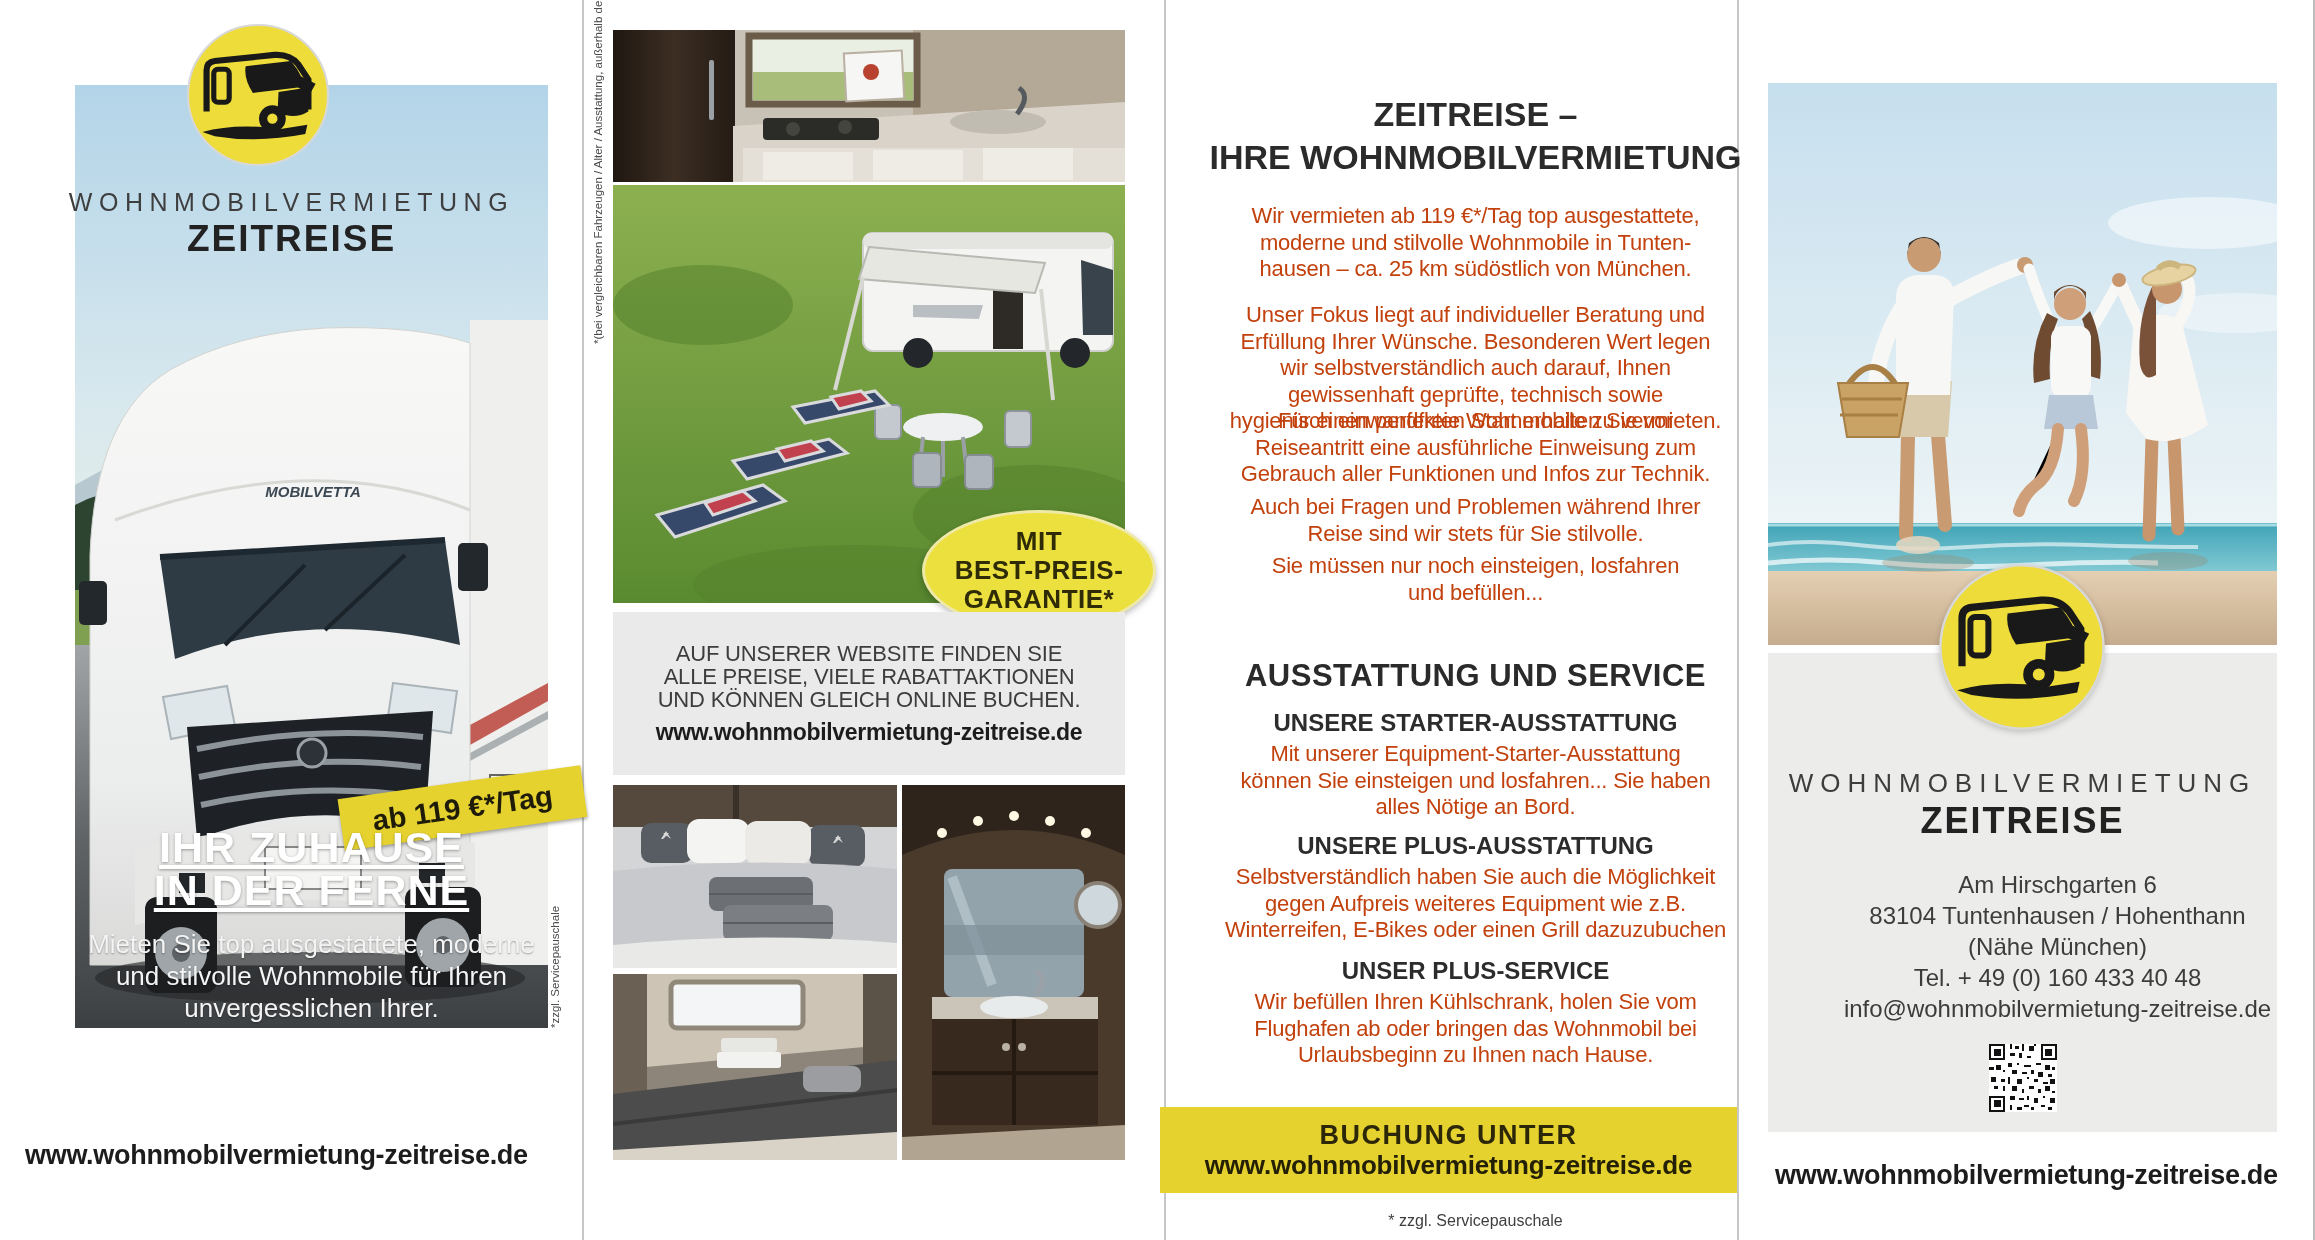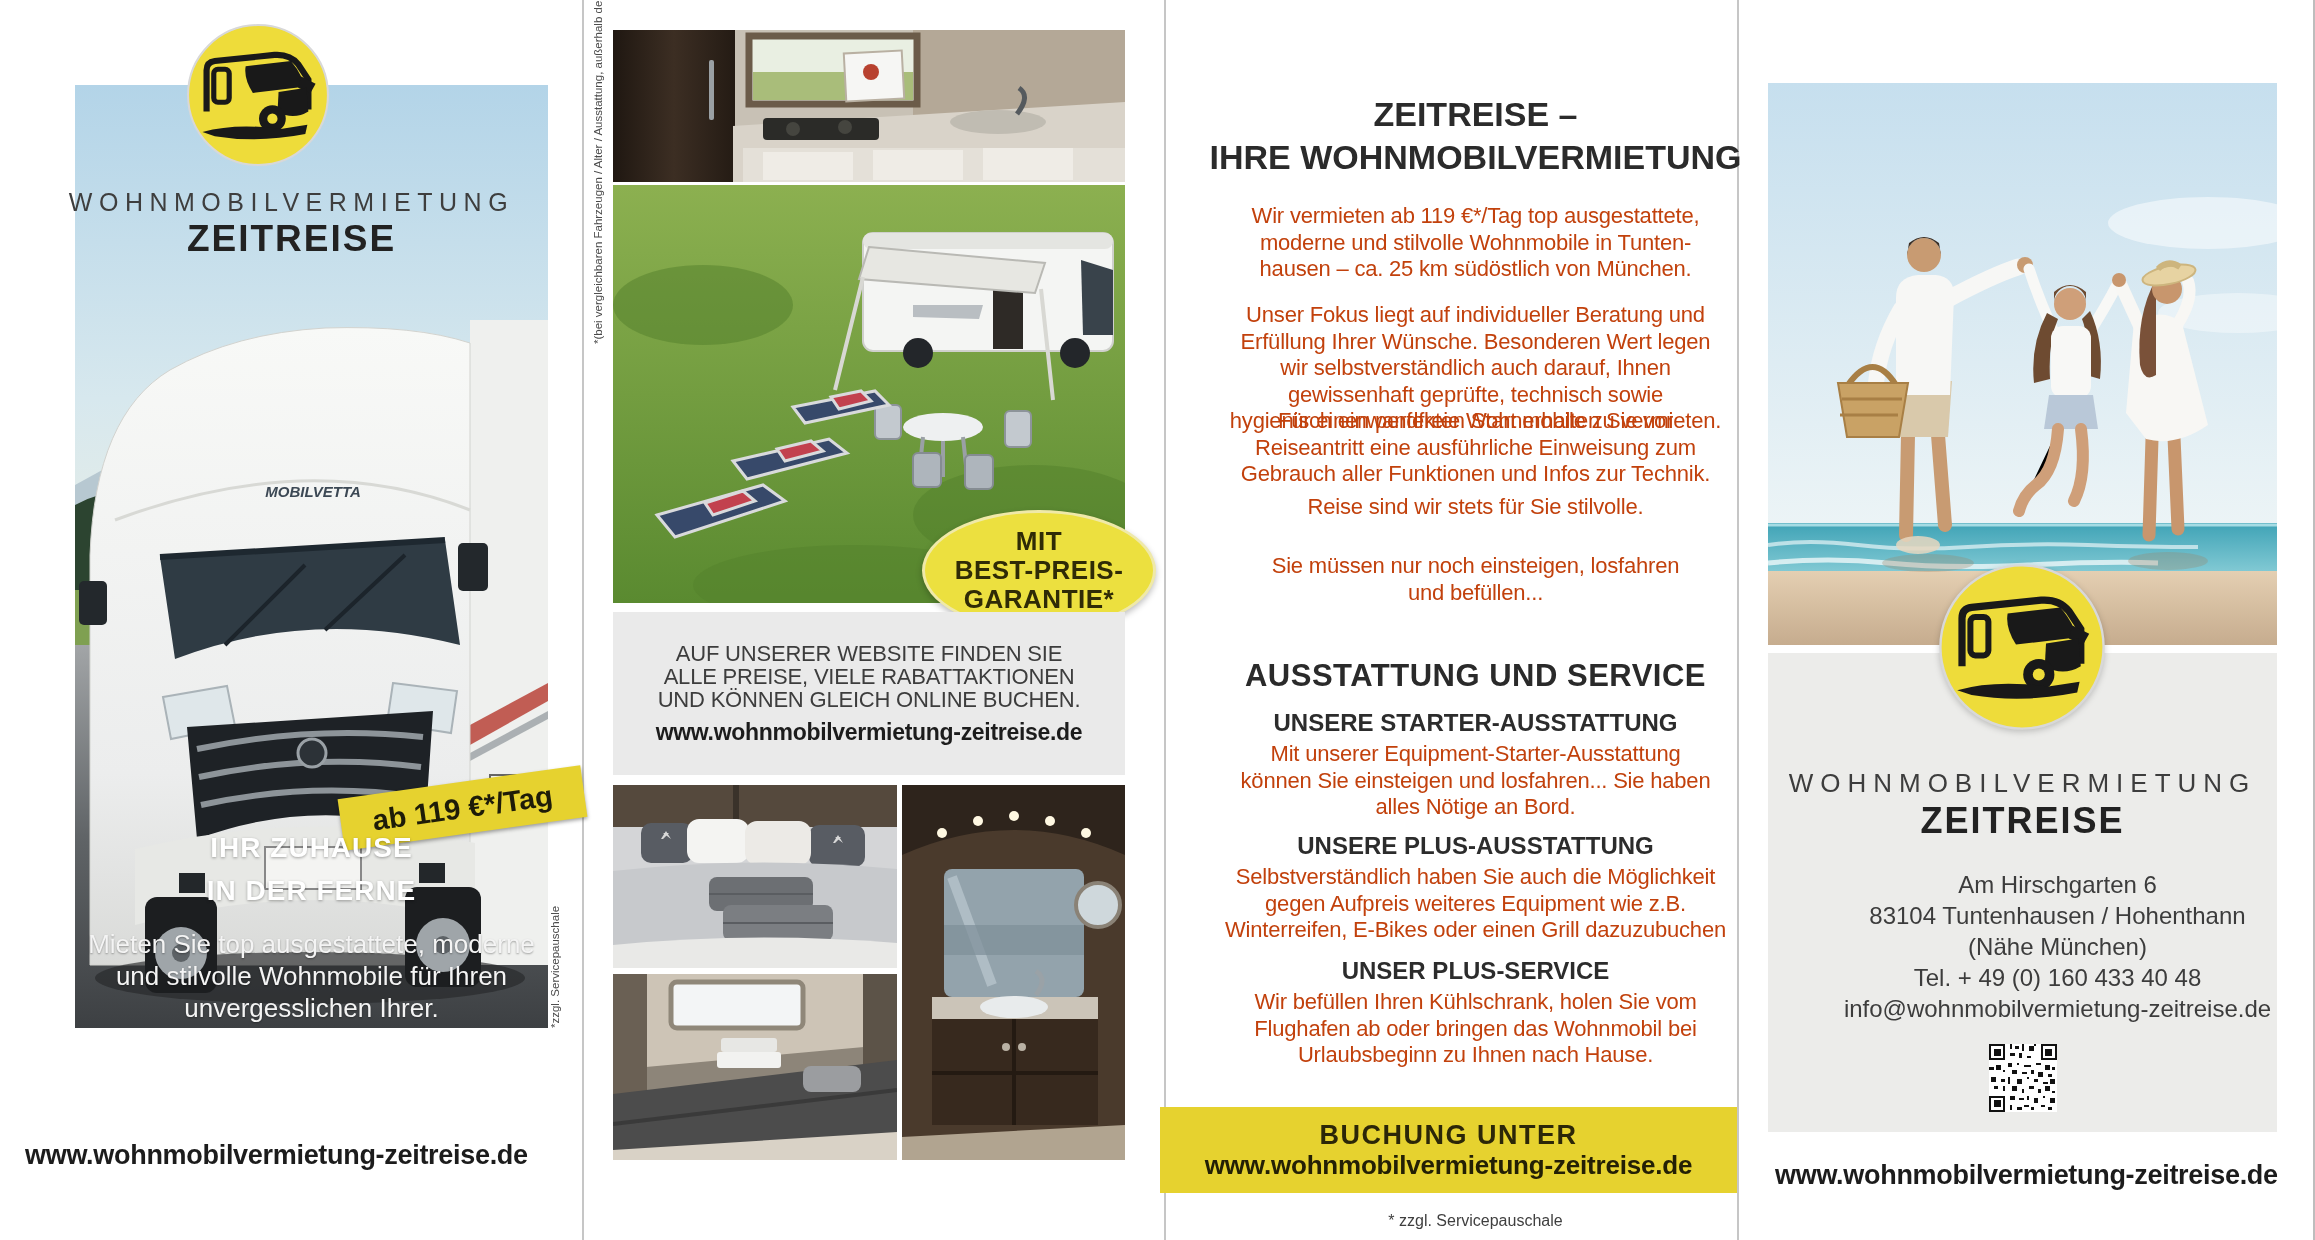--- a/index.html
+++ b/index.html
@@ -18,21 +18,21 @@
   .p1-photo{left:75px;top:85px;width:473px;height:943px;overflow:hidden;}
   .p1-logo{left:186px;top:23px;width:144px;height:144px;}
   .brandtop{letter-spacing:6.5px;font-size:25px;color:#3e3e3e;}
   .brandmain{letter-spacing:2px;font-size:37px;font-weight:800;color:#222222;}
   .p1-brandtop{left:0px;top:188px;width:583px;}
   .p1-brandmain{left:0px;top:218px;width:583px;}
   .price-badge{left:340px;top:782px;width:245px;height:52px;background:#e6d22f;
       transform:rotate(-8deg);display:flex;align-items:center;justify-content:center;
       font-weight:700;font-size:29px;color:#1e1c08;box-shadow:0 2px 4px rgba(0,0,0,.35);}
   .p1-headline{left:75px;top:826px;width:473px;color:#ffffff;font-weight:800;
-      font-size:28px;line-height:43px;letter-spacing:1px;text-shadow:0 1px 3px rgba(0,0,0,.35);}
+      font-size:43px;line-height:43px;letter-spacing:1px;text-shadow:0 1px 3px rgba(0,0,0,.35);text-decoration:underline;}
   .p1-sub{left:80px;top:928px;width:463px;color:#f4f4f4;font-weight:300;
       font-size:26px;line-height:32px;text-shadow:0 1px 2px rgba(0,0,0,.35);}
   .vnote{writing-mode:vertical-rl;transform:rotate(180deg);font-size:11.5px;color:#4a4a4a;letter-spacing:0px;}
   .p1-note{left:549px;top:928px;height:100px;}
   .p1-url{left:25px;top:1140px;width:465px;}
 
   
   .p2-note{left:592px;top:24px;height:320px;}
   .ph{overflow:hidden;background:#ddd;}
   .p2-kitchen{left:613px;top:30px;width:512px;height:152px;}
@@ -345,20 +345,21 @@
       <p class="body nowrap">wir selbstverständlich auch darauf, Ihnen</p>
       <p class="body nowrap">gewissenhaft geprüfte, technisch sowie</p>
       <p class="body nowrap">hygienisch einwandfreie Wohnmobile zu vermieten.</p>
     </div>
     <div class="blk p3-p2">
       <p class="body nowrap">Für einen perfekten Start erhalten Sie vor</p>
       <p class="body nowrap">Reiseantritt eine ausführliche Einweisung zum</p>
       <p class="body nowrap">Gebrauch aller Funktionen und Infos zur Technik.</p>
     </div>
     <div class="blk p3-p3">
+      <p class="body nowrap">Auch bei Fragen und Problemen während Ihrer</p>
       <p class="body nowrap">Reise sind wir stets für Sie stilvolle.</p>
     </div>
     <div class="blk p3-p4">
       <p class="body nowrap">Sie müssen nur noch einsteigen, losfahren</p>
       <p class="body nowrap">und befüllen...</p>
     </div>
 
     <div class="blk p3-h2 nowrap">AUSSTATTUNG UND SERVICE</div>
 
     <div class="blk p3-s0t subt nowrap">UNSERE STARTER-AUSSTATTUNG</div>

